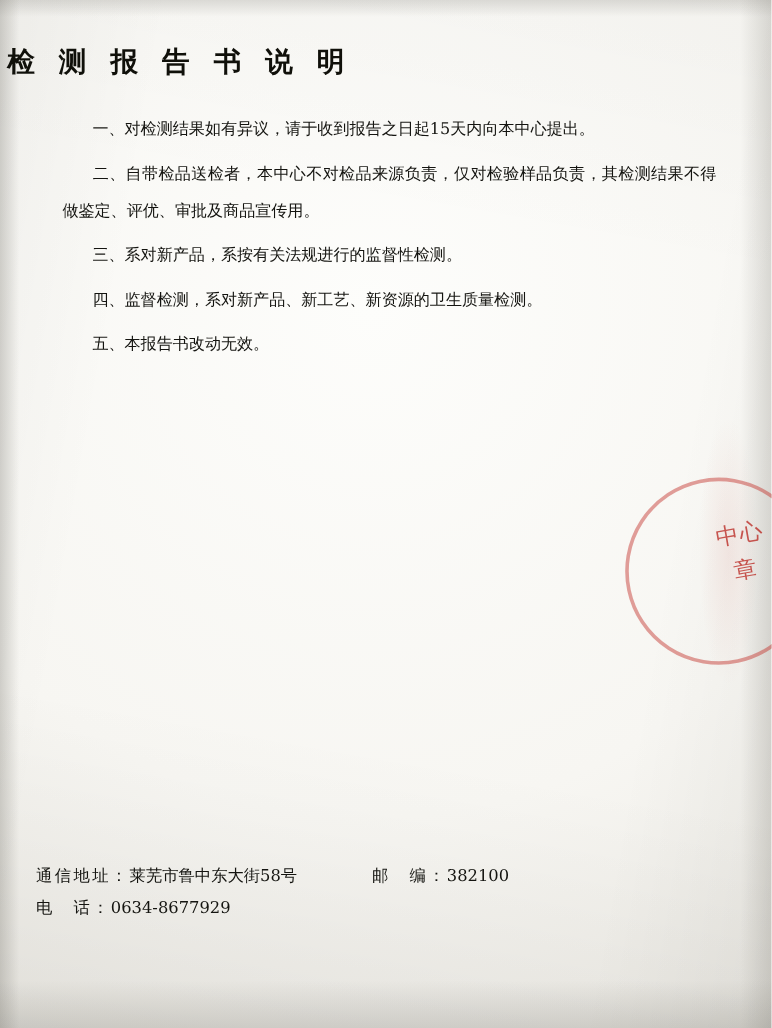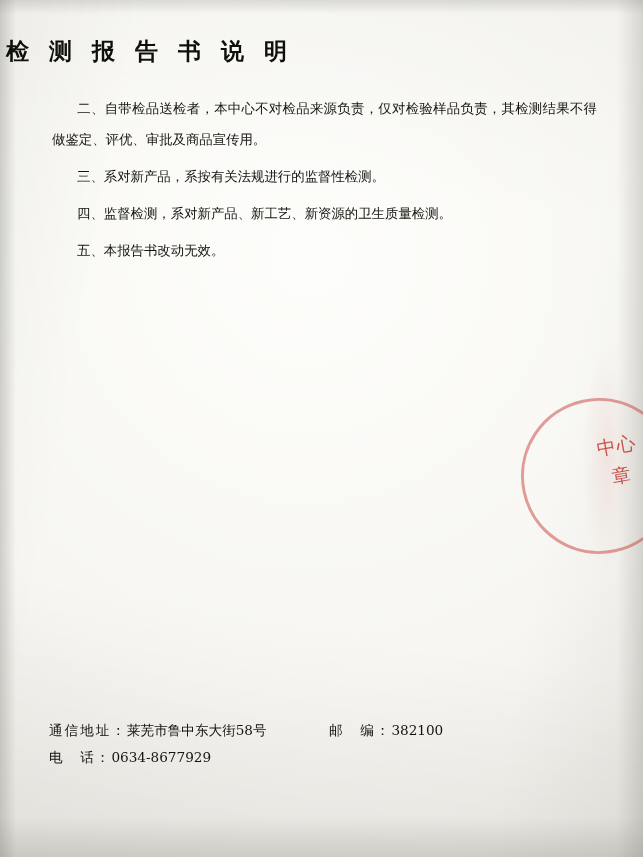--- a/index.html
+++ b/index.html
@@ -103,21 +103,20 @@
     z-index: 4;
     font-family: "DejaVu Serif", serif;
     color: #141410;
   }
   .footer-row {
     display: flex;
     align-items: baseline;
     padding: 0 0 0 30px;
     font-size: 13.6px;
     line-height: 27px;
-    margin-left: 19px;
   }
   .footer-left {
     width: 280px;
     white-space: nowrap;
   }
   .footer-right {
     white-space: nowrap;
   }
   .lbl-sp {
     letter-spacing: 2px;
@@ -172,20 +171,21 @@
 
   <div class="smudge"></div>
   <div class="stamp"></div>
   <div class="stamp-text">中心章</div>
 
   <div class="content">
 
     <div class="doc-title">检 测 报 告 书 说 明</div>
 
     <div class="body-block">
+      <p class="clause"><span class="ind"></span><span>一、对检测结果如有异议，请于收到报告之日起15天内向本中心提出。</span></p>
       <p class="clause"><span class="ind"></span><span>二、自带检品送检者，本中心不对检品来源负责，仅对检验样品负责，其检测结果不得做鉴定、评优、审批及商品宣传用。</span></p>
       <p class="clause"><span class="ind"></span><span>三、系对新产品，系按有关法规进行的监督性检测。</span></p>
       <p class="clause"><span class="ind"></span><span>四、监督检测，系对新产品、新工艺、新资源的卫生质量检测。</span></p>
       <p class="clause"><span class="ind"></span><span>五、本报告书改动无效。</span></p>
     </div>
 
   </div>
 
   <div class="footer">
     <div class="footer-row">

